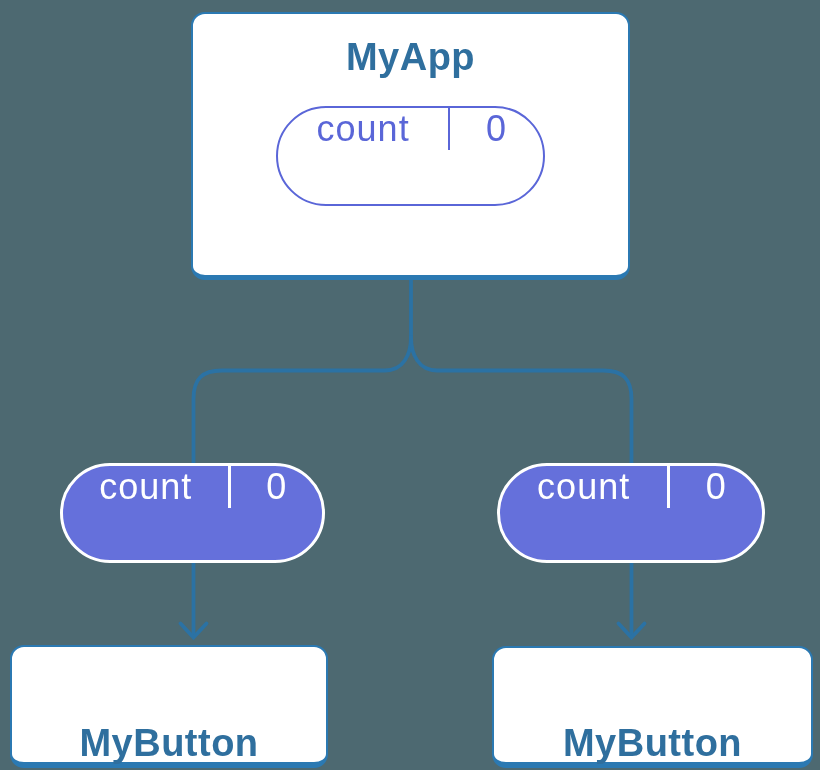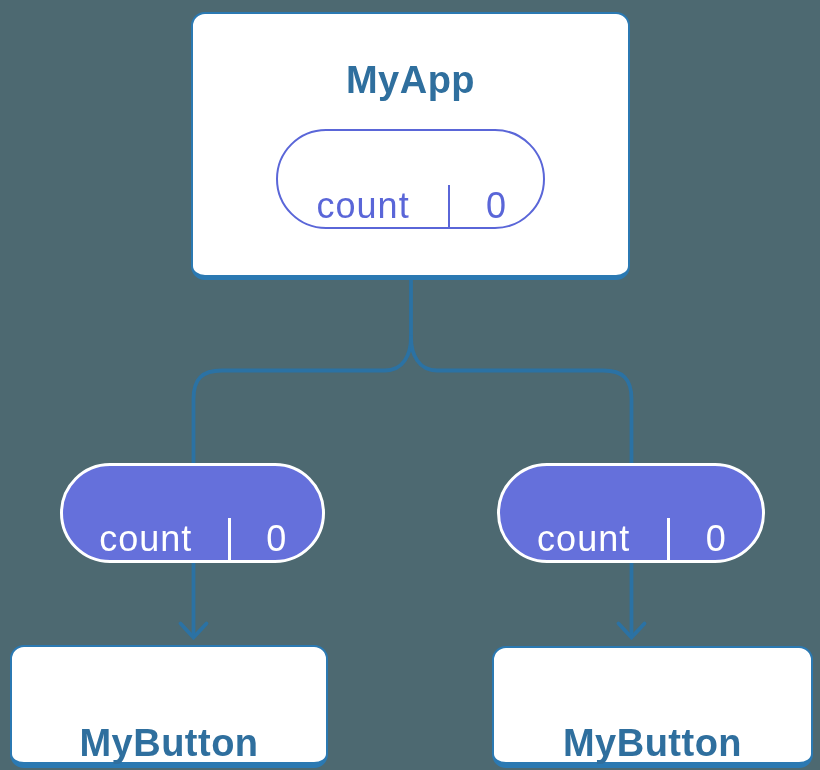--- a/index.html
+++ b/index.html
@@ -25,34 +25,34 @@
     position:absolute;
     background:#ffffff;
     border:2.5px solid var(--box-border);
     border-bottom-width:5px;
     border-radius:14px;
     z-index:2;
     display:flex;
     flex-direction:column;
     align-items:center;
   }
-  .card.root{left:191px;top:12px;width:439px;height:268px;padding-top:47px;}
+  .card.root{left:191px;top:12px;width:439px;height:268px;padding-top:24px;}
   .card.leaf{justify-content:flex-end;border-bottom-width:6px;}
   .card.leaf.left{left:10px;top:645px;width:318px;height:123px;}
   .card.leaf.right{left:492px;top:646px;width:321px;height:122px;}
   .card-title{
     font-size:38px;
     font-weight:600;
     letter-spacing:.5px;
     color:var(--box-text);
     line-height:1;
   }
   .pill{
     display:flex;
-    align-items:flex-end;
+    align-items:flex-start;
     height:100px;
     border-radius:50px;
     overflow:hidden;
     z-index:2;
     font-size:36px;
     letter-spacing:1px;
   }
   .pill .seg{
     display:flex;
     align-items:center;

